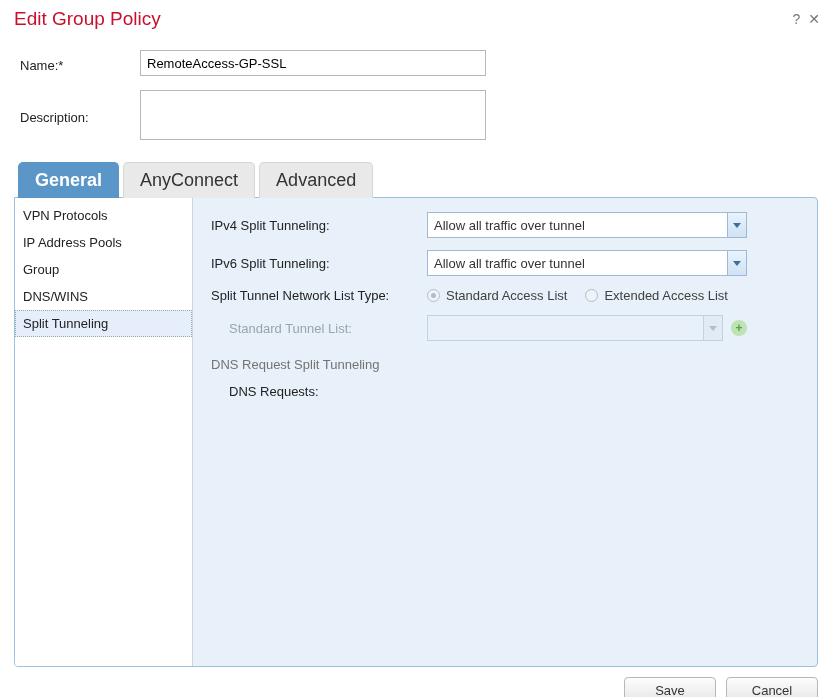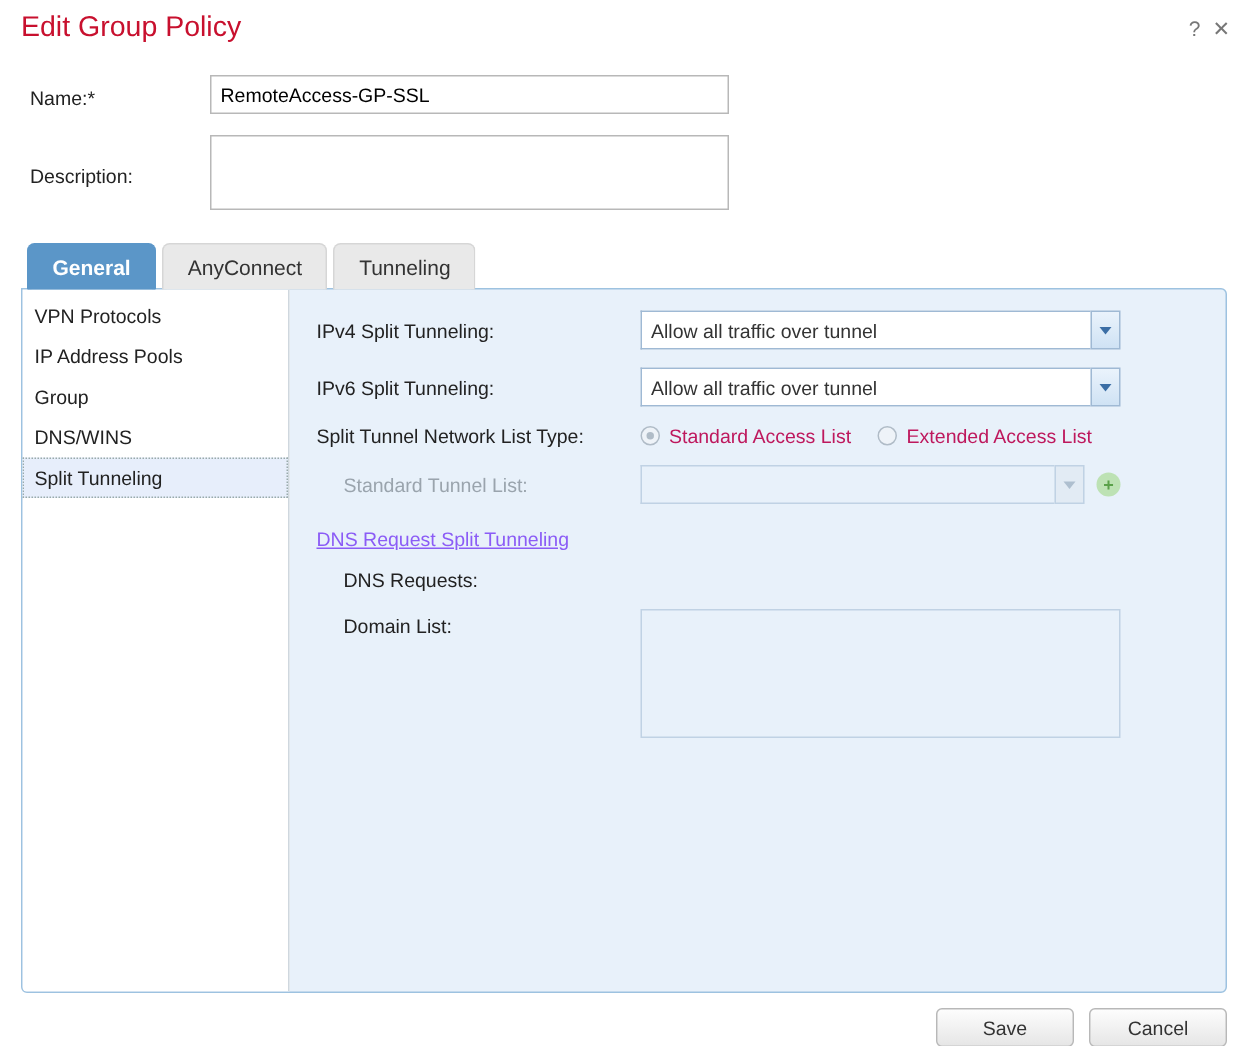--- a/index.html
+++ b/index.html
@@ -71,21 +71,21 @@
     gap: 4px;
     padding-left: 4px;
     position: relative;
     z-index: 2;
   }
   .tab {
     padding: 7px 16px 7px 16px;
     border-radius: 5px 5px 0 0;
     background: #e9e9e9;
     color: #333;
-    font-size: 14px;
+    font-size: 18px;
     cursor: pointer;
     border: 1px solid #d6d6d6;
     border-bottom: none;
     margin-bottom: -1px;
     text-align: center;
   }
   .tab.active {
     background: #5b96c8;
     color: #fff;
     font-weight: bold;
@@ -172,38 +172,38 @@
     cursor: default;
   }
   .chev {
     width: 0; height: 0;
     border-left: 4px solid transparent;
     border-right: 4px solid transparent;
     border-top: 5px solid #3b6ea5;
   }
   .chev.dis { border-top-color: #aebfcf; }
   .radio-row { display:flex; gap:18px; align-items:center; }
-  .radio { display:flex; align-items:center; gap:6px; color:#be185d; }
+  .radio { display:flex; align-items:center; gap:6px; color:#404040; }
   .radio .dot {
     width:13px; height:13px; border-radius:50%;
     border:1px solid #b0bcc7; background:#eef3f8;
     display:flex; align-items:center; justify-content:center;
   }
   .radio .dot.inner::after{
     content:""; width:5px; height:5px; border-radius:50%;
     background:#b0bcc7;
   }
   .add-icon {
     width:16px; height:16px; margin-left:8px;
     border-radius:50%; background:#bde2b4;
     display:flex; align-items:center; justify-content:center;
     color:#5aa14a; font-weight:bold; font-size:12px;
     cursor:pointer;
   }
-  .section-head { margin: 16px 0 12px 0; color:#8b5cf6;text-decoration:underline; }
+  .section-head { margin: 16px 0 12px 0; color:#737373; }
   .domain-box {
     width: 320px; height: 86px;
     border:1px solid #c0d2e4; background:#e8f1fa;
   }
   .footer {
     display:flex; justify-content:flex-end; gap:10px;
     padding: 10px 14px 12px 0;
   }
   .btn {
     min-width:92px; height:26px;
@@ -234,21 +234,21 @@
     <div class="row">
       <div class="row-label">Description:</div>
       <textarea class="textarea" style=""></textarea>
     </div>
   </div>
 
   <div class="tabs-outer">
     <div class="tabstrip">
       <div class="tab active">General</div>
       <div class="tab">AnyConnect</div>
-      <div class="tab">Tunneling</div>
+      <div class="tab">Advanced</div>
     </div>
 
     <div class="tab-body">
       <div class="side-nav">
         <div class="side-item">VPN Protocols</div>
         <div class="side-item">IP Address Pools</div>
         <div class="side-item">Group</div>
         <div class="side-item">DNS/WINS</div>
         <div class="side-item selected">Split Tunneling</div>
       </div>
@@ -305,24 +305,20 @@
             <div class="add-icon">+</div>
           </div>
         </div>
 
         <div class="section-head">DNS Request Split Tunneling</div>
 
         <div class="crow">
           <div class="clabel sub">DNS Requests:</div>
         </div>
 
-        <div class="crow" style="align-items:flex-start;">
-          <div class="clabel sub" style="padding-top:4px;">Domain List:</div>
-          <div class="domain-box"></div>
-        </div>
 
       </div>
     </div>
   </div>
 
   <div class="footer">
     <div class="btn">Save</div>
     <div class="btn">Cancel</div>
   </div>
 

